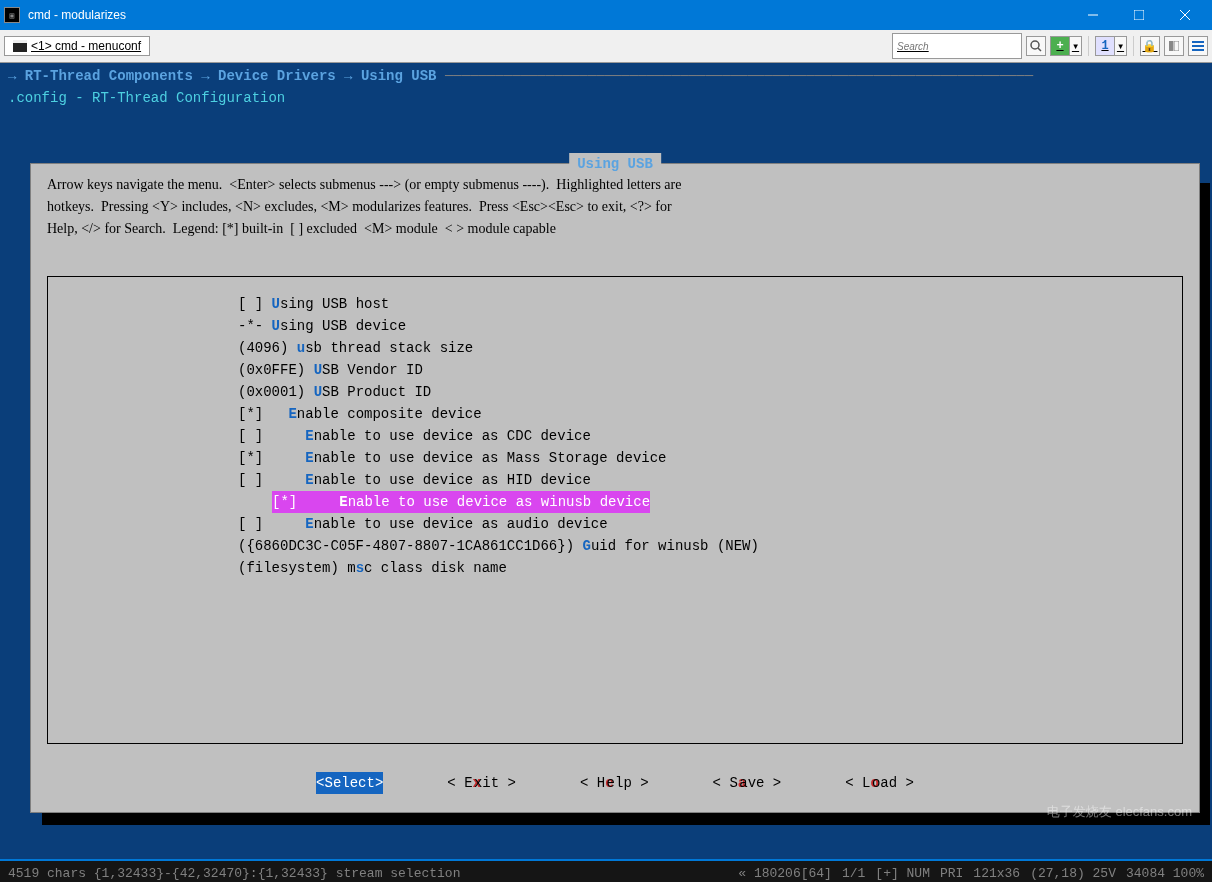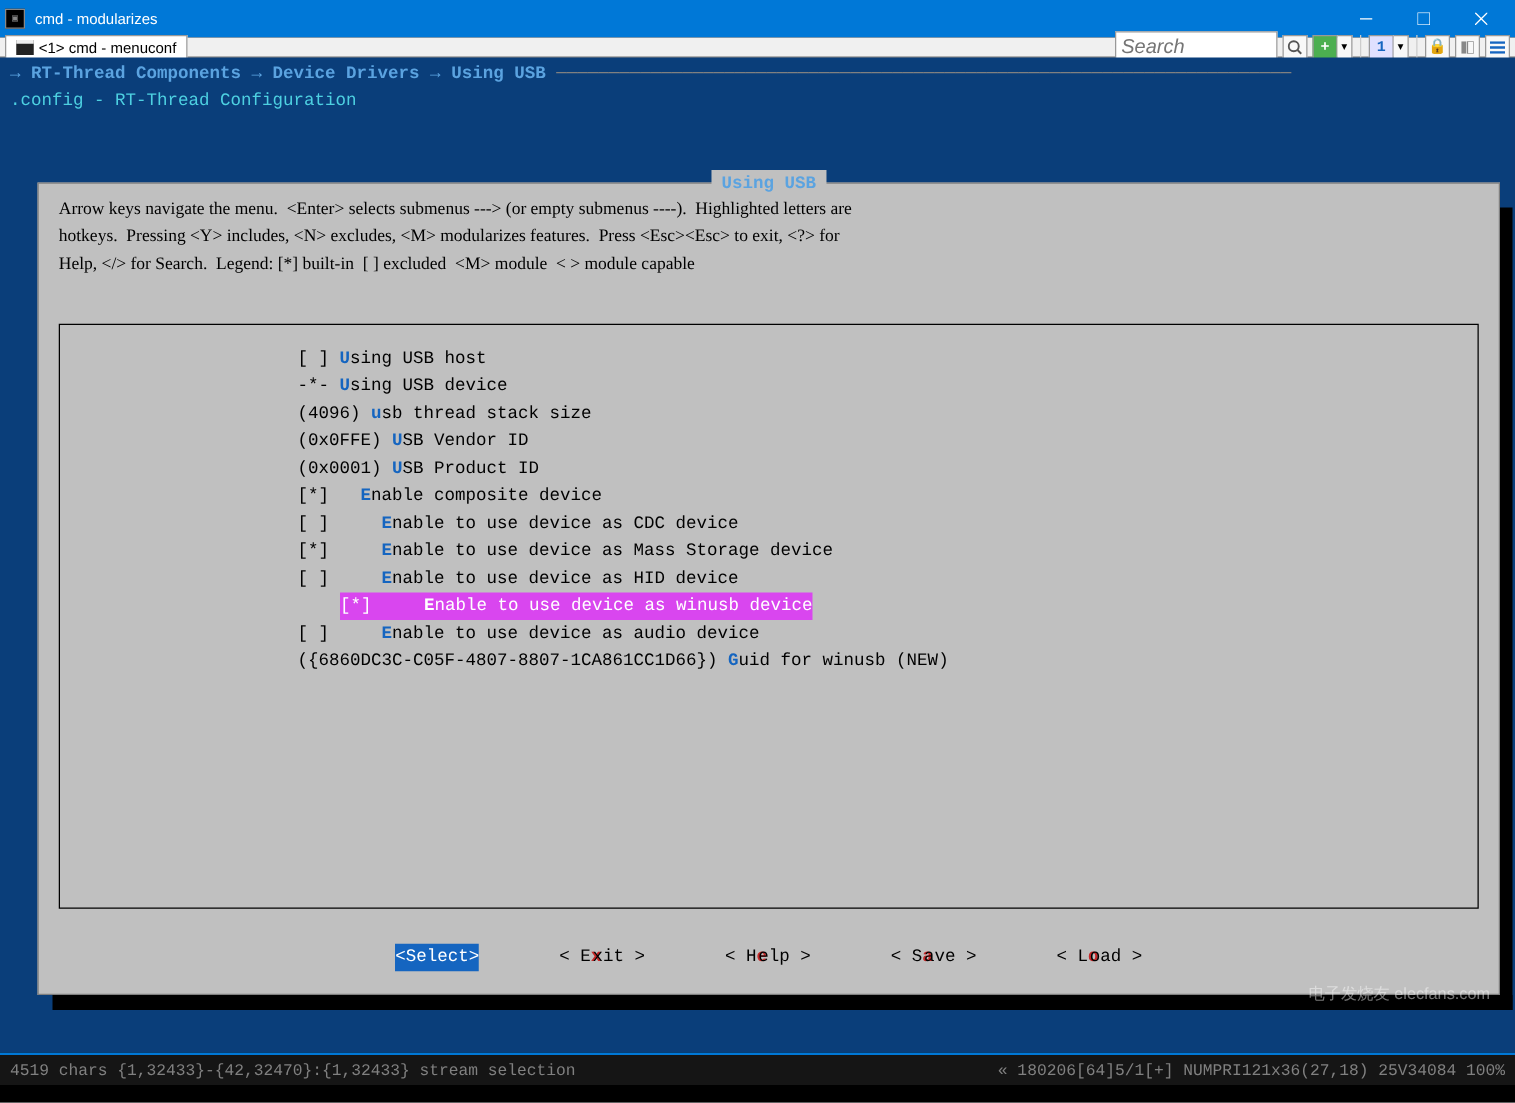--- a/index.html
+++ b/index.html
@@ -4,25 +4,25 @@
 <style>
 * { margin: 0; padding: 0; box-sizing: border-box; }
 body { font-family: Consolas, 'Courier New', monospace; font-size: 14px; background: #000; width: 1212px; height: 882px; overflow: hidden; }
 
 .titlebar { background: #0078d7; color: #fff; height: 30px; display: flex; align-items: center; padding: 0 4px; }
 .titlebar-icon { width: 16px; height: 16px; background: #000; border: 1px solid #888; margin-right: 8px; display: flex; align-items: center; justify-content: center; }
 .titlebar-text { flex: 1; font-family: 'Segoe UI', sans-serif; font-size: 12px; }
 .titlebar-controls { display: flex; }
 .titlebar-btn { width: 46px; height: 30px; display: flex; align-items: center; justify-content: center; color: #fff; }
 
-.toolbar { background: #f0f0f0; height: 16px; display: flex; align-items: center; padding: 0 4px; border-bottom: 1px solid #999; gap: 4px; }
+.toolbar { background: #f0f0f0; height: 33px; display: flex; align-items: center; padding: 0 4px; border-bottom: 1px solid #999; gap: 4px; text-decoration: underline; }
 .tab { background: #fff; border: 1px solid #999; padding: 2px 8px; font-family: 'Segoe UI', sans-serif; font-size: 12px; display: flex; align-items: center; gap: 4px; }
 .tab-icon { width: 14px; height: 12px; background: #222; border-top: 3px solid #eee; }
 .toolbar-spacer { flex: 1; }
-.search-box { width: 130px; height: 20px; border: 1px solid #999; padding: 12px 4px; font-style: italic; color: #999; font-size: 16px; }
+.search-box { width: 130px; height: 20px; border: 1px solid #999; padding: 12px 4px; font-style: italic; color: #999; font-size: 10px; }
 .search-btn { width: 20px; height: 20px; border: 1px solid #999; background: #f8f8f8; display: flex; align-items: center; justify-content: center; }
 .tool-btn { width: 20px; height: 20px; border: 1px solid #999; display: flex; align-items: center; justify-content: center; font-size: 12px; }
 .tool-btn.green { background: #4caf50; color: #fff; font-weight: bold; }
 .tool-btn.dropdown { background: #f8f8f8; border-left: none; width: 12px; }
 .tool-sep { width: 1px; height: 20px; background: #ccc; margin: 0 2px; }
 
 .terminal { background: #0a3e7a; height: 796px; padding: 2px 0px; color: #c0c0c0; position: relative; line-height: 22px; }
 .term-line { padding: 0 8px; white-space: pre; }
 .cyan { color: #4dd0e1; }
 .blue-bold { color: #5ba3e0; font-weight: bold; }
@@ -39,21 +39,21 @@
 .menu-line.selected .sel-inner { background: #d946ef; color: #fff; margin-left: 34px; }
 .menu-line.selected .sel-inner .hl { color: #fff; }
 
 .button-row { position: absolute; left: 0; right: 0; bottom: 18px; display: flex; justify-content: center; gap: 64px; color: #000; }
 .mbtn { white-space: pre; }
 .mbtn.active { background: #1565c0; color: #fff; }
 .mbtn .red { color: #c62828; font-weight: bold; }
 
 .statusbar { background: #151515; color: #808080; height: 26px; display: flex; align-items: center; padding: 0 8px; font-size: 13px; border-top: 2px solid #0078d7; }
 .status-left { flex: 1; }
-.status-right { display: flex; white-space: pre; }
+.status-right { display: flex; gap: 10px; white-space: pre; }
 
 .shadow-r { position: absolute; right: 2px; top: 120px; width: 10px; bottom: 34px; background: #000; }
 .shadow-b { position: absolute; left: 42px; right: 2px; bottom: 34px; height: 12px; background: #000; }
 
 .watermark { position: absolute; right: 20px; bottom: 36px; color: rgba(255,255,255,0.45); font-family: sans-serif; font-size: 13px; pointer-events: none; margin-left: 44px; }
 </style>
 </head>
 <body>
 
 <div class="titlebar">
@@ -144,39 +144,40 @@
           <div class="menu-line">(4096) <span class="hl">u</span>sb thread stack size</div>
           <div class="menu-line">(0x0FFE) <span class="hl">U</span>SB Vendor ID</div>
           <div class="menu-line">(0x0001) <span class="hl">U</span>SB Product ID</div>
           <div class="menu-line">[*]   <span class="hl">E</span>nable composite device</div>
           <div class="menu-line">[ ]     <span class="hl">E</span>nable to use device as CDC device</div>
           <div class="menu-line">[*]     <span class="hl">E</span>nable to use device as Mass Storage device</div>
           <div class="menu-line">[ ]     <span class="hl">E</span>nable to use device as HID device</div>
           <div class="menu-line selected"><span class="sel-inner">[*]     <span class="hl">E</span>nable to use device as winusb device</span></div>
           <div class="menu-line">[ ]     <span class="hl">E</span>nable to use device as audio device</div>
           <div class="menu-line">({6860DC3C-C05F-4807-8807-1CA861CC1D66}) <span class="hl">G</span>uid for winusb (NEW)</div>
+          <div class="menu-line">(filesystem) m<span class="hl">s</span>c class disk name</div>
         </div>
     </div>
 
     <div class="button-row">
       <span class="mbtn active">&lt;Select&gt;</span>
       <span class="mbtn"><span>&lt; E</span><span class="red">x</span><span style="margin-left:-7px">xit &gt;</span></span>
       <span class="mbtn"><span>&lt; H</span><span class="red">e</span><span style="margin-left:-7px">elp &gt;</span></span>
       <span class="mbtn"><span>&lt; S</span><span class="red">a</span><span style="margin-left:-7px">ave &gt;</span></span>
       <span class="mbtn"><span>&lt; L</span><span class="red">o</span><span style="margin-left:-7px">oad &gt;</span></span>
     </div>
   </div>
 
   <div class="watermark">电子发烧友 elecfans.com</div>
 </div>
 
 <div class="statusbar">
   <div class="status-left">4519 chars {1,32433}-{42,32470}:{1,32433} stream selection</div>
   <div class="status-right">
     <span>« 180206[64]</span>
-    <span>5/1</span>
+    <span>1/1</span>
     <span>[+] NUM</span>
     <span>PRI</span>
     <span>121x36</span>
     <span>(27,18) 25V</span>
     <span>34084 100%</span>
   </div>
 </div>
 
 </body></html>

